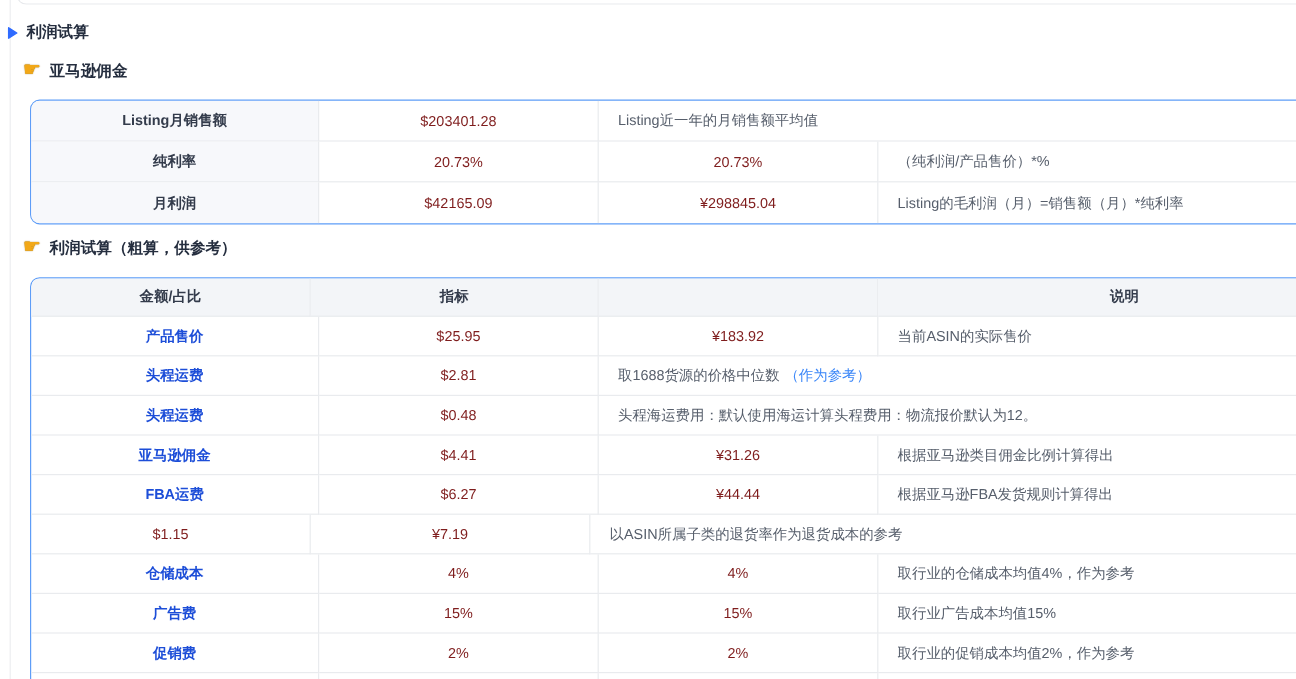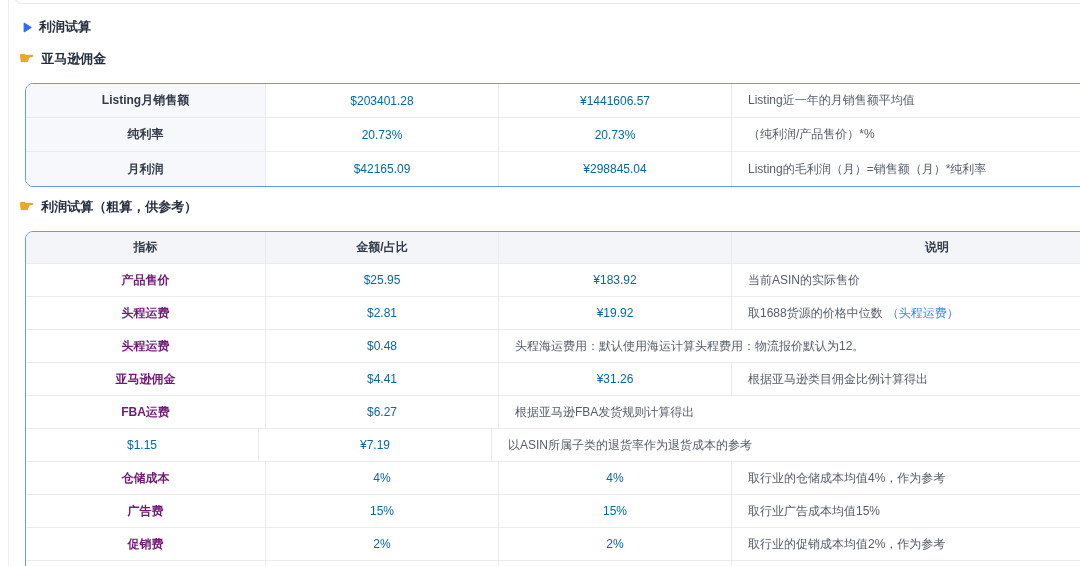--- a/index.html
+++ b/index.html
@@ -8,21 +8,21 @@
     font-family:"Liberation Sans","DejaVu Sans",sans-serif;
   }
   .left-divider{position:absolute;left:8px;top:0;bottom:0;width:1px;background:#edeef1;}
   .top-card-edge{
     position:absolute;left:14px;right:-2px;top:-6px;height:9px;
     border-left:1px solid #e7e9ec;border-bottom:1px solid #e7e9ec;
     border-bottom-left-radius:8px;
   }
   .heading{position:absolute;display:flex;align-items:center;gap:7px;
     font-size:13px;font-weight:700;color:#252e3f;}
-  .heading1{left:23px;top:18px;}
+  .heading1{left:6px;top:18px;}
   .heading2{left:19px;top:50px;}
   .heading3{left:19px;top:198px;}
   .tri-icon{display:flex;align-items:center;}
   .hand-icon{
     font-size:17px;line-height:1;color:#f2a818;
     text-shadow:0 0 1px #8a6200;transform:translateY(-1px);
     font-family:"DejaVu Sans",sans-serif;
   }
   .tbl{
     position:absolute;left:25px;width:1116px;background:#fff;
@@ -30,28 +30,28 @@
   }
   .tbl1{top:83px;}
   .tbl2{top:231px;}
   .tr{display:flex;}
   .tbl1 .tr{height:34px;}
   .tbl2 .tr{height:33px;}
   .tbl2 .thead{height:32px;}
   .td{
     box-sizing:border-box;border-right:1px solid #e9ebee;border-bottom:1px solid #e9ebee;
     display:flex;align-items:center;justify-content:center;
-    font-size:12px;color:#0369a1;white-space:nowrap;overflow:hidden;
+    font-size:12px;color:#7f1d1d;white-space:nowrap;overflow:hidden;
   }
   .c1{width:240px;}
   .c2{width:233px;}
   .c3{width:233px;}
   .c4{flex:1;justify-content:flex-start;padding:0 16px;border-right:none;color:#565e6b;}
   .tbl1 .c1{background:#f7f8fb;font-weight:700;color:#333b4b;}
-  .tbl2 .tbody .c1{font-weight:700;color:#701a75;}
+  .tbl2 .tbody .c1{font-weight:700;color:#1d4ed8;}
   .thead .td{background:#f3f5f8;font-weight:700;color:#333b4b;}
   .thead .c4{justify-content:center;padding:0;}
   .tbl1 .tr:last-child .td{border-bottom:none;}
   .filler .td{border-bottom:none;height:40px;}
   .note-link{color:#3a86f8;margin-left:4px;cursor:pointer;}
 </style>
 </head>
 <body>
 
 <div class="viewport">
@@ -71,21 +71,20 @@
   <div class="heading heading2">
     <span class="hand-icon">☛</span>
     <span>亚马逊佣金</span>
   </div>
 
   <div class="tbl tbl1">
     <div class="tbody">
         <div class="tr">
     <div class="td c1">Listing月销售额</div>
     <div class="td c2">$203401.28</div>
-    <div class="td c3">¥1441606.57</div>
     <div class="td c4">
       <span class="note-text">Listing近一年的月销售额平均值</span>
 
     </div>
   </div>
         <div class="tr">
     <div class="td c1">纯利率</div>
     <div class="td c2">20.73%</div>
     <div class="td c3">20.73%</div>
     <div class="td c4">
@@ -105,42 +104,41 @@
       </div>
   </div>
 
   <div class="heading heading3">
     <span class="hand-icon">☛</span>
     <span>利润试算（粗算，供参考）</span>
   </div>
 
   <div class="tbl tbl2">
     <div class="tr thead">
+      <div class="td c2">金额/占比</div>
       <div class="td c1">指标</div>
-      <div class="td c2">金额/占比</div>
       <div class="td c3"></div>
       <div class="td c4">说明</div>
     </div>
     <div class="tbody">
         <div class="tr">
     <div class="td c1">产品售价</div>
     <div class="td c2">$25.95</div>
     <div class="td c3">¥183.92</div>
     <div class="td c4">
       <span class="note-text">当前ASIN的实际售价</span>
 
     </div>
   </div>
         <div class="tr">
     <div class="td c1">头程运费</div>
     <div class="td c2">$2.81</div>
-    <div class="td c3">¥19.92</div>
     <div class="td c4">
       <span class="note-text">取1688货源的价格中位数</span>
-      <span class="note-link">（头程运费）</span>
+      <span class="note-link">（作为参考）</span>
     </div>
   </div>
         <div class="tr">
     <div class="td c1">头程运费</div>
     <div class="td c2">$0.48</div>
     <div class="td c4">
       <span class="note-text">头程海运费用：默认使用海运计算头程费用：物流报价默认为12。</span>
 
     </div>
   </div>
@@ -149,20 +147,21 @@
     <div class="td c2">$4.41</div>
     <div class="td c3">¥31.26</div>
     <div class="td c4">
       <span class="note-text">根据亚马逊类目佣金比例计算得出</span>
 
     </div>
   </div>
         <div class="tr">
     <div class="td c1">FBA运费</div>
     <div class="td c2">$6.27</div>
+    <div class="td c3">¥44.44</div>
     <div class="td c4">
       <span class="note-text">根据亚马逊FBA发货规则计算得出</span>
 
     </div>
   </div>
         <div class="tr">
     <div class="td c2">$1.15</div>
     <div class="td c3">¥7.19</div>
     <div class="td c4">
       <span class="note-text">以ASIN所属子类的退货率作为退货成本的参考</span>

